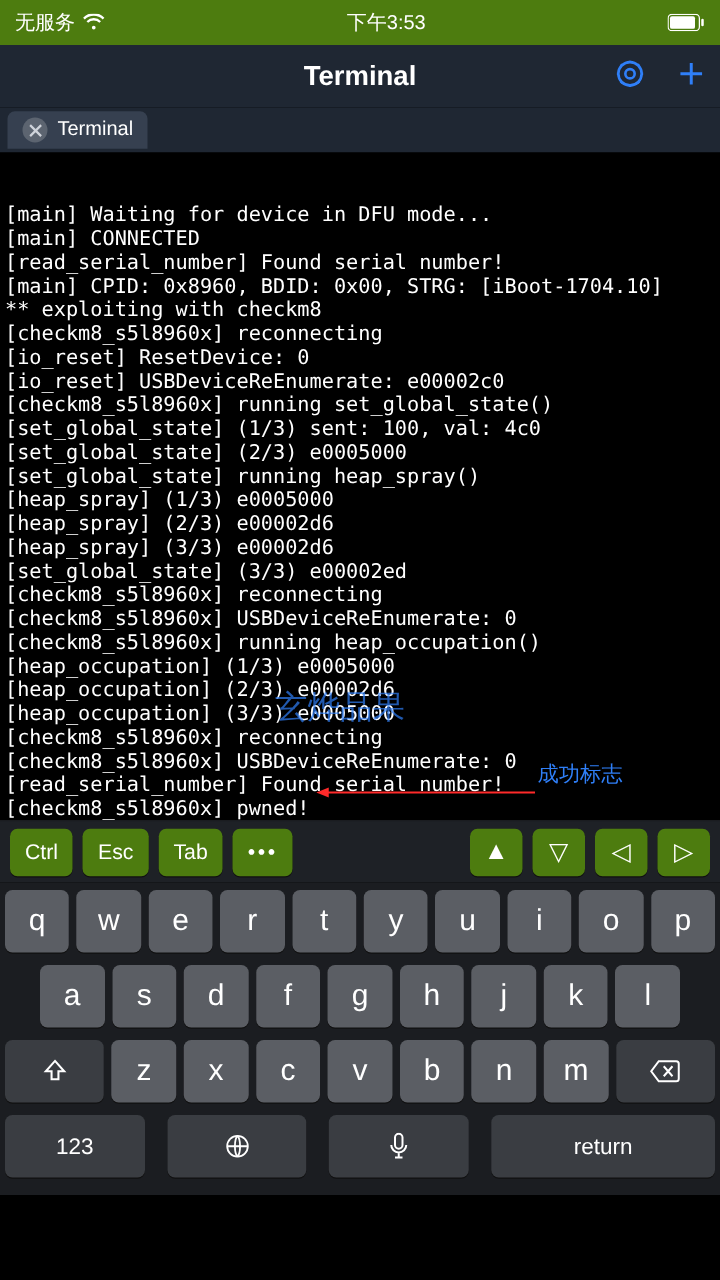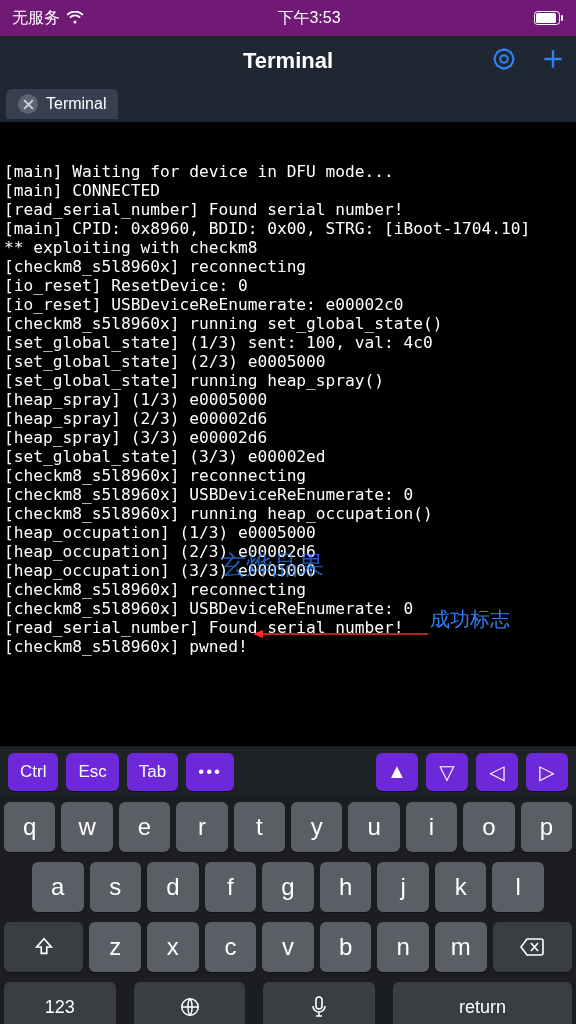--- a/index.html
+++ b/index.html
@@ -1,35 +1,35 @@
 <!DOCTYPE html>
 <html><head>
 <meta charset="utf-8">
 <style>
   * { margin: 0; padding: 0; box-sizing: border-box; }
   html, body { width: 576px; height: 1024px; overflow: hidden; font-family: -apple-system, "Helvetica Neue", Arial, sans-serif; background: #000; }
-  .status-bar { height: 36px; background: #701a75; color: #fff; display: flex; align-items: center; justify-content: space-between; padding: 0 12px; font-size: 16px; font-weight: 500; }
+  .status-bar { height: 36px; background: #4d7c0f; color: #fff; display: flex; align-items: center; justify-content: space-between; padding: 0 12px; font-size: 16px; font-weight: 500; }
   .status-left, .status-right { display: flex; align-items: center; gap: 6px; }
   .status-left span, .status-right span { display: inline-block; }
   .wifi-icon svg, .battery-icon svg { display: block; }
   .nav-bar { height: 50px; background: #1f2733; display: flex; align-items: center; justify-content: center; position: relative; }
   .nav-title { color: #fff; font-size: 22px; font-weight: 600; }
   .nav-right { position: absolute; right: 10px; display: flex; gap: 22px; align-items: center; }
   .nav-icon { color: #2f7ff8; }
   .tab-bar { height: 36px; background: #1f2733; display: flex; align-items: center; padding: 0 6px; }
   .tab { display: flex; align-items: center; gap: 8px; background: #364050; border-radius: 6px 6px 0 0; padding: 5px 12px; }
   .tab-close { width: 20px; height: 20px; border-radius: 50%; background: #5c6470; display: flex; align-items: center; justify-content: center; color: #cfd3da; font-size: 14px; }
   .tab-label { color: #fff; font-size: 16px; font-weight: 500; }
-  .terminal { background: #000; color: #fff; font-family: Menlo, Consolas, monospace; font-size: 16.2px; line-height: 19px; padding: 2px 4px; white-space: pre; position: relative; height: 624px; overflow: hidden; }
+  .terminal { background: #000; color: #fff; font-family: Menlo, Consolas, monospace; font-size: 16.2px; line-height: 19px; padding: 2px 4px; white-space: pre; position: relative; height: 534px; overflow: hidden; }
   .terminal .line { white-space: pre; }
   .annotation-arrow { position: absolute; left: 253px; top: 505px; pointer-events: none; }
-  .annotation-text { position: absolute; left: 430px; top: 488px; color: #2f7ff8; font-size: 20px; font-family: -apple-system, sans-serif; pointer-events: none; }
+  .annotation-text { position: absolute; left: 430px; top: 488px; color: #2f7ff8; font-size: 17px; font-family: -apple-system, sans-serif; pointer-events: none; }
   .watermark { position: absolute; left: 220px; top: 548px; color: #2f7ff8; opacity: 0.7; font-size: 26px; font-family: -apple-system, sans-serif; pointer-events: none; z-index: 50; }
   .accessory-bar { height: 50px; background: #1e2126; display: flex; align-items: center; gap: 8px; padding: 0 8px; border-top: 1px solid #1a1c20; }
-  .acc-key { background: #6d28d9; color: #fff; border-radius: 6px; height: 38px; padding: 0 12px; display: flex; align-items: center; justify-content: center; font-size: 17px; box-shadow: 0 1px 0 #111; }
+  .acc-key { background: #4d7c0f; color: #fff; border-radius: 6px; height: 38px; padding: 0 12px; display: flex; align-items: center; justify-content: center; font-size: 17px; box-shadow: 0 1px 0 #111; }
   .acc-key.dots { letter-spacing: 2px; }
   .acc-key.arrow { width: 42px; padding: 0; font-size: 20px; }
   .keyboard { background: #1b1d21; padding: 6px 4px 4px; }
   .kb-row { display: flex; justify-content: center; gap: 6px; margin-bottom: 10px; }
   .kb-key { background: #5b5e64; color: #fff; border-radius: 6px; height: 50px; flex: 1; display: flex; align-items: center; justify-content: center; font-size: 24px; box-shadow: 0 1px 0 #111; }
   .kb-row.row2 { padding: 0 28px; }
   .kb-key.dark { background: #3a3d42; }
   .kb-key.shift, .kb-key.backspace { flex: 1.4; }
   .kb-row.row3 { gap: 6px; }
   .kb-row.row3 .letters { display: flex; gap: 6px; flex: 7; }

